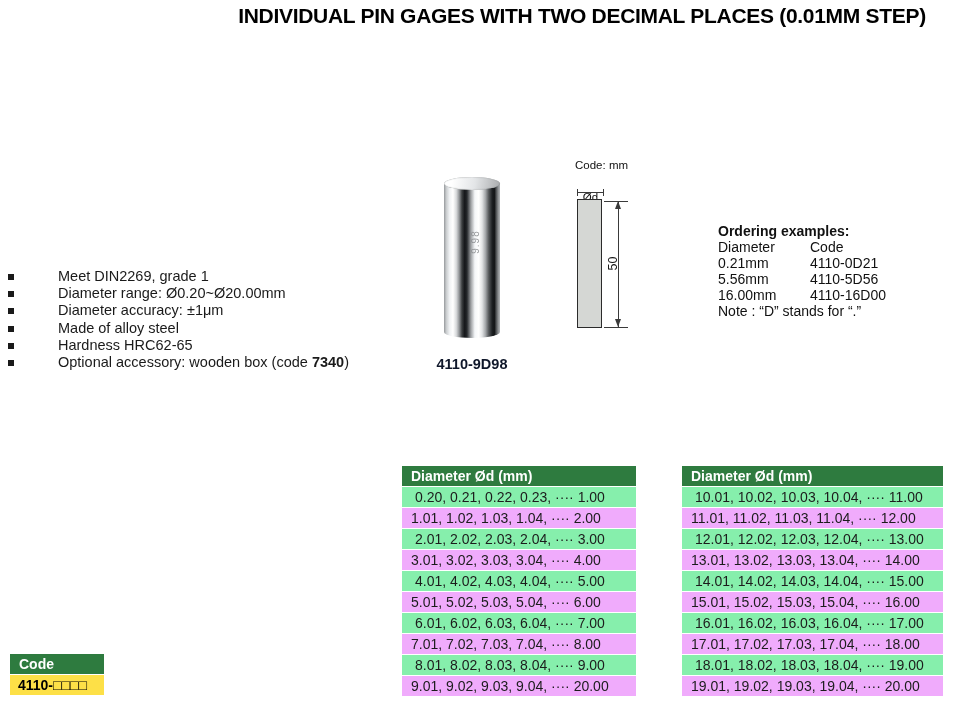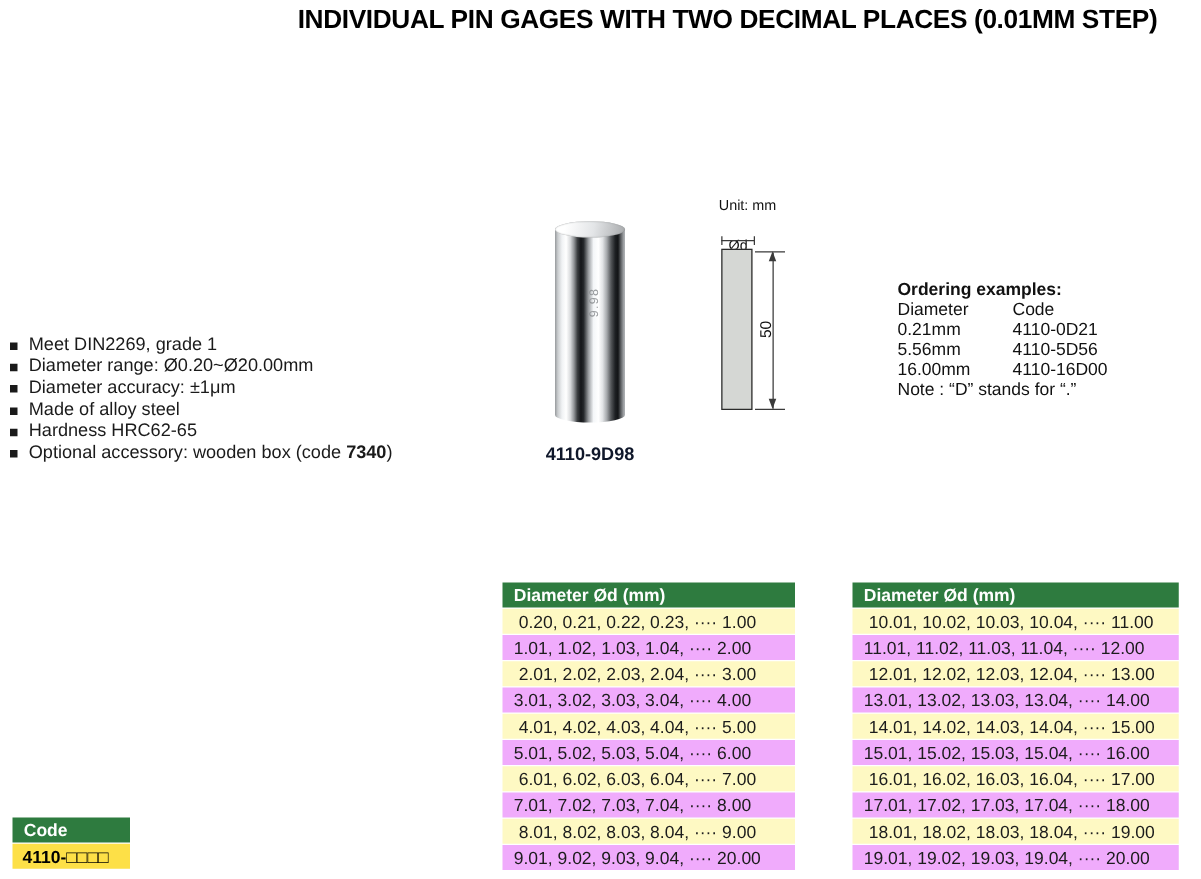--- a/index.html
+++ b/index.html
@@ -9,21 +9,21 @@
   }
 
   
   .title {
     position:absolute; left:202px; top:4px; width:760px; margin:0;
     font-size:21px; font-weight:bold; text-align:center; letter-spacing:-0.3px; color:#000;
   }
 
   
   .features { position:absolute; left:8px; top:268px; width:380px; }
-  .feature { display:flex; align-items:flex-start; font-size:14.5px; line-height:17.2px; color:#1a1a1a; }
+  .feature { display:flex; align-items:flex-start; font-size:14.5px; line-height:17.2px; color:#1a1a1a;gap:35px; }
   .blt { width:6px; height:6px; background:#1a1a1a; margin:6px 9px 0 0; flex:none; }
   .feature b { font-weight:bold; }
 
   
   .pin-top {
     position:absolute; left:444px; top:177px; width:56px; height:13px; border-radius:50%;
     background:linear-gradient(100deg,#ffffff 15%,#e3e5e7 55%,#a8aaac 100%);
     box-shadow:inset 0 0 1px #7e8082; z-index:2;
   }
   .pin-body {
@@ -77,21 +77,21 @@
   .dtable.lft { left:402px; width:234px; }
   .dtable.rgt { left:682px; width:261px; }
   .dt-header {
     height:20px; background:#2e7b3f; color:#fff; font-weight:bold; font-size:14px;
     line-height:20px; padding-left:9px; box-sizing:border-box;
   }
   .dt-row {
     height:20px; margin-top:1px; font-size:14px; line-height:20px; padding-left:9px;
     color:#1c1c1c; box-sizing:border-box; white-space:nowrap;
   }
-  .dt-row.g { background:#fef9c3;padding-left:13px; }
+  .dt-row.g { background:#86efac;padding-left:13px; }
   .dt-row.w { background:#f0abfc; }
 
   
   .codebox { position:absolute; left:10px; top:654px; width:94px; }
   .code-value {
     height:20px; margin-top:1px; background:#fde047; font-weight:bold; font-size:14px;
     line-height:20px; padding-left:8px; color:#000; box-sizing:border-box; white-space:nowrap;
   }
 </style>
 </head>
@@ -126,21 +126,21 @@
       <span class="blt"></span>
       <span><span>Optional accessory: wooden box (code </span><b>7340</b><span>)</span></span>
     </div>
   </div>
 
   <div class="pin-body"></div>
   <div class="pin-top"></div>
   <div class="pin-etch">9.98</div>
   <div class="pin-label">4110-9D98</div>
 
-  <div class="dwg-unit">Unit: mm</div>
+  <div class="dwg-unit">Code: mm</div>
   <div class="dwg-dia">Ød</div>
   <div class="dim-h"></div>
   <div class="tick l"></div>
   <div class="tick r"></div>
   <div class="dwg-rect"></div>
   <div class="ext t"></div>
   <div class="ext b"></div>
   <div class="dim-v"></div>
   <div class="arr up"></div>
   <div class="arr dn"></div>

